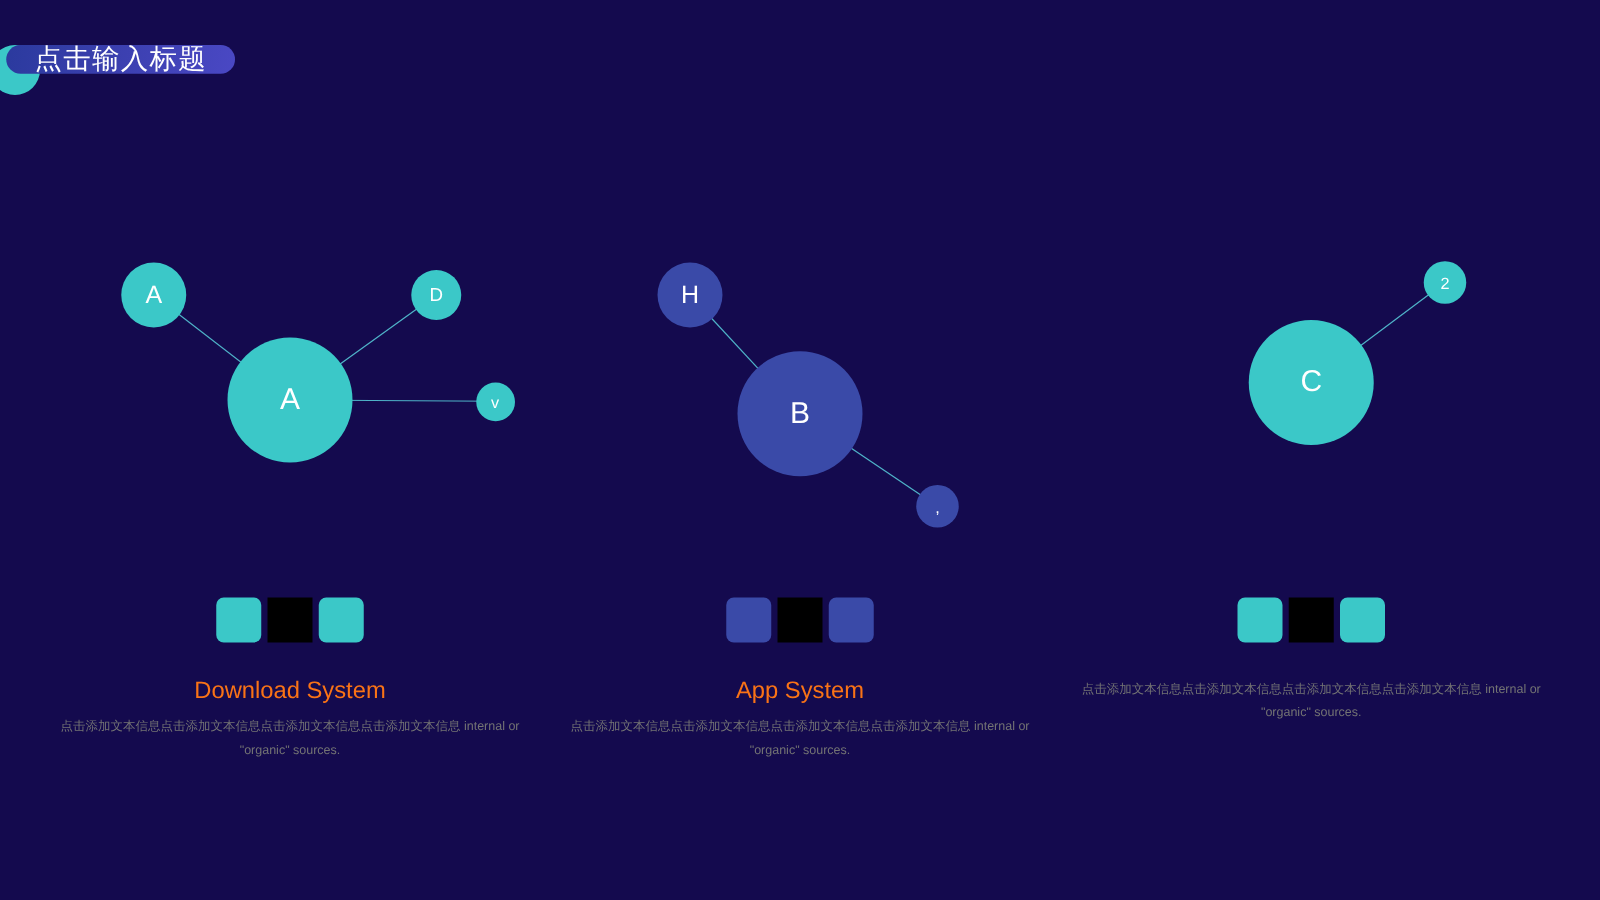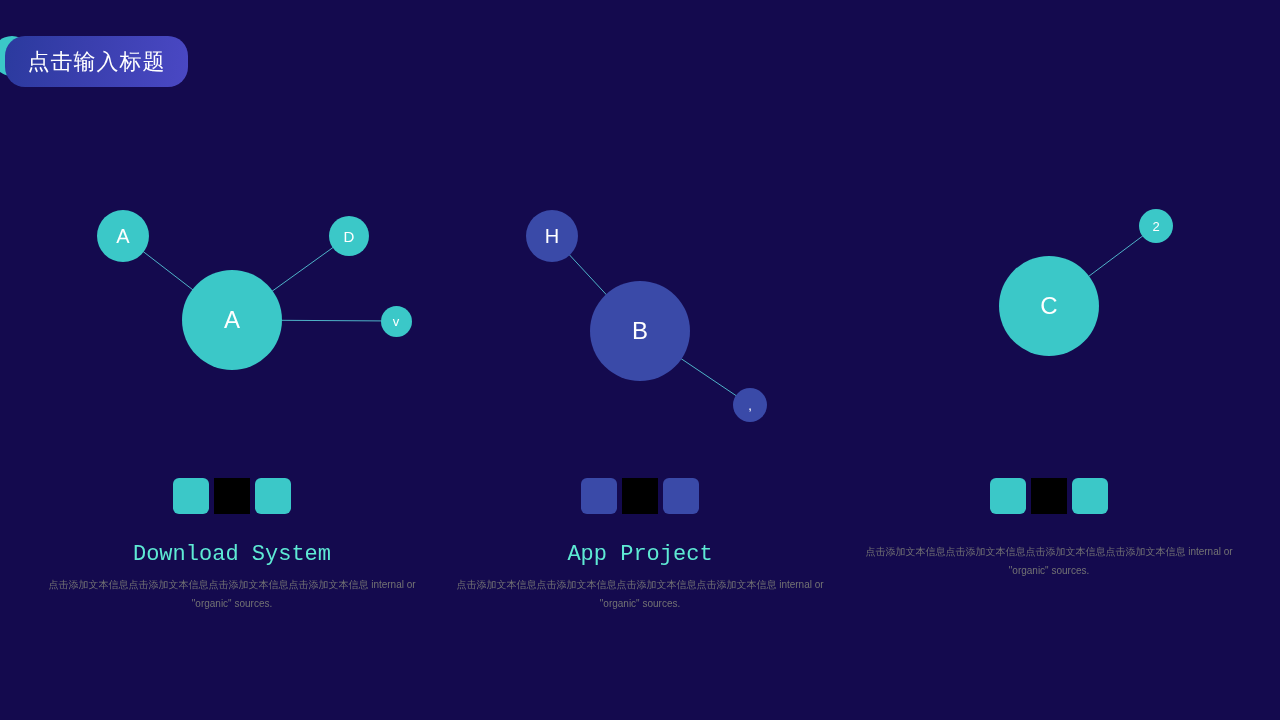--- a/index.html
+++ b/index.html
@@ -32,25 +32,24 @@
     width: 40px;
     height: 40px;
     border-radius: 50%;
     background: #3bc8c8;
   }
   #title-pill {
     position: absolute;
     left: 5px;
     top: 20px;
     width: 183px;
-    height: 51px;
+    height: 23px;
     border-radius: 20px;
     background: linear-gradient(100deg, #2b3a9e 0%, #3a3fae 45%, #4a48c4 100%);
     display: flex;
-    align-items: center;
     justify-content: center;
   }
   #title-pill-text {
     color: #ffffff;
     font-size: 22px;
     letter-spacing: 1px;
     line-height: 1;
     white-space: nowrap;
   }
 
@@ -115,26 +114,25 @@
 
   
   .caption {
     position: absolute;
     top: 392px;
     left: 0;
     width: 416px;
     text-align: center;
   }
   .caption-title {
-    color: #5eead4;
-    font-size: 22px;
+    color: #f97316;
+    font-size: 19px;
     line-height: 1.2;
     margin-bottom: 7px;
     font-weight: 400;
-    font-family: Liberation Mono, monospace;
   }
   .caption-body {
     color: #737373;
     font-size: 10px;
     line-height: 19px;
     padding: 0 20px;
   }
 </style>
 </head>
 <body>
@@ -180,21 +178,21 @@
           <div class="node blue" style="width: 52px; height: 52px; left: 94px; top: 60px; font-size: 20px;">H</div>
           <div class="node blue" style="width: 100px; height: 100px; left: 158px; top: 131px; font-size: 24px;">B</div>
           <div class="node blue" style="width: 34px; height: 34px; left: 301px; top: 238px; font-size: 13px;">,</div>
         </div>
         <div class="icon-row">
           <div class="icon-box blue"></div>
           <div class="icon-box missing"></div>
           <div class="icon-box blue"></div>
         </div>
         <div class="caption">
-          <div class="caption-title">App Project</div>
+          <div class="caption-title">App System</div>
           <div class="caption-body">点击添加文本信息点击添加文本信息点击添加文本信息点击添加文本信息 internal or "organic" sources.</div>
         </div>
       </div>
       <div class="cluster" id="cluster-2" style="left: 841px;">
         <div class="graph">
           <svg width="416" height="300">
             <line x1="208" y1="156" x2="315" y2="76" stroke="#4fb3c8" stroke-width="1"></line>
           </svg>
           <div class="node teal" style="width: 100px; height: 100px; left: 158px; top: 106px; font-size: 24px;">C</div>
           <div class="node teal" style="width: 34px; height: 34px; left: 298px; top: 59px; font-size: 13px;">2</div>

